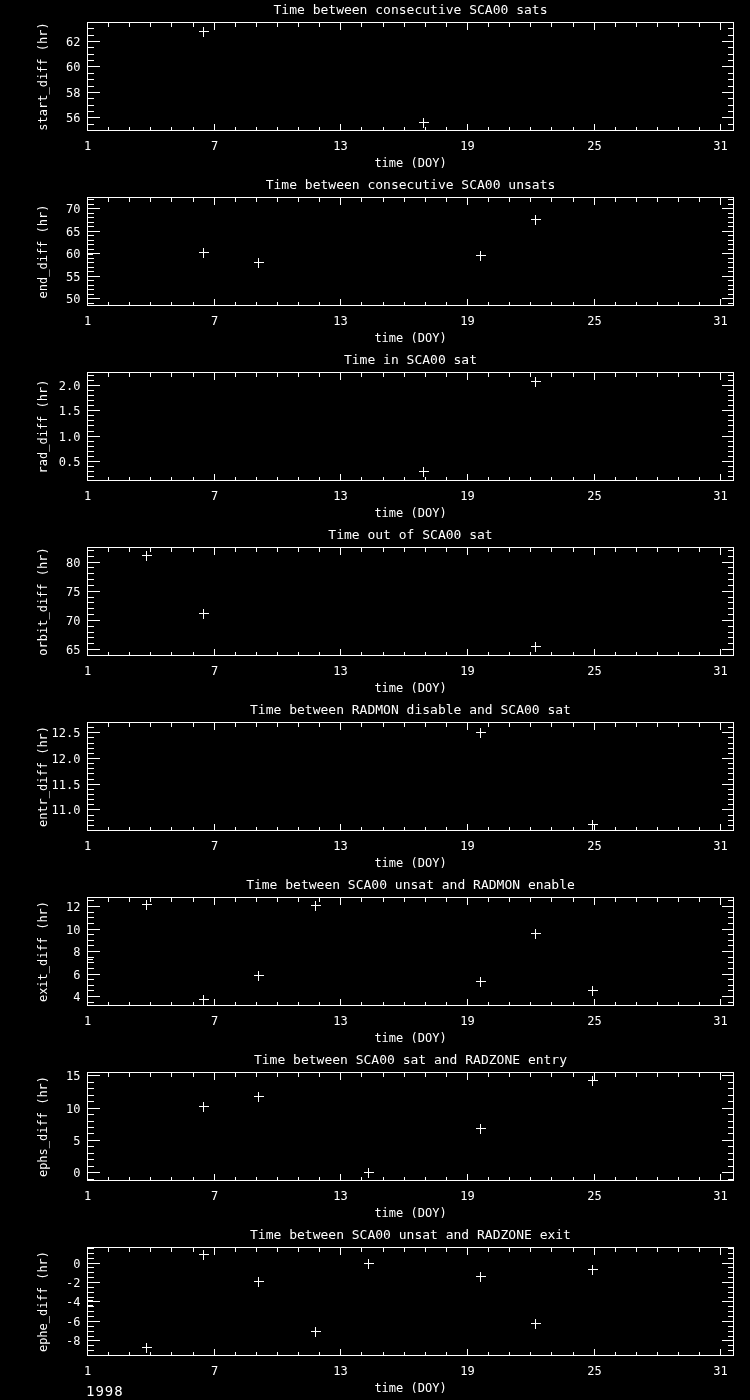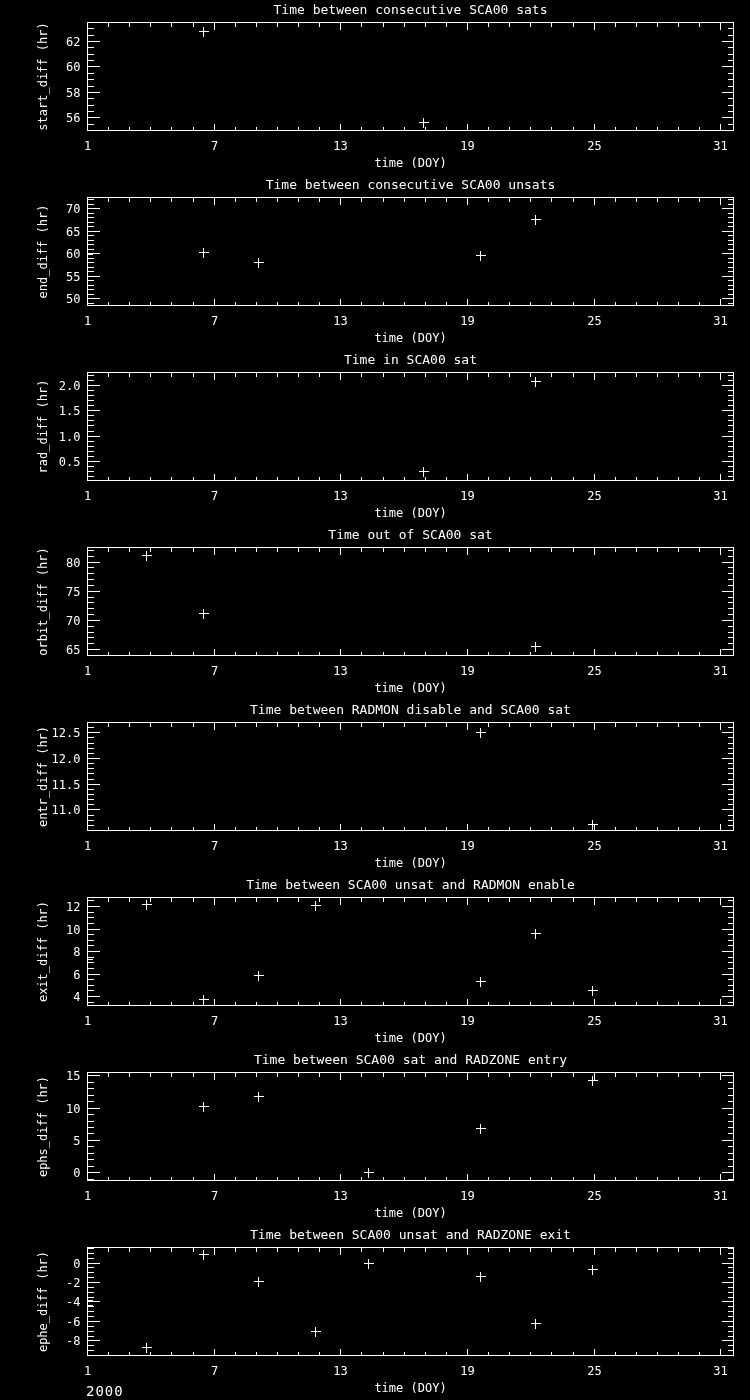--- a/index.html
+++ b/index.html
@@ -1084,13 +1084,13 @@
         <path d="M198.5,29.5 h10 M203.5,24.5 v10"></path>
         <path d="M253.5,56.5 h10 M258.5,51.5 v10"></path>
         <path d="M310.5,106.5 h10 M315.5,101.5 v10"></path>
         <path d="M363.5,38.5 h10 M368.5,33.5 v10"></path>
         <path d="M475.5,51.5 h10 M480.5,46.5 v10"></path>
         <path d="M530.5,98.5 h10 M535.5,93.5 v10"></path>
         <path d="M587.5,44.5 h10 M592.5,39.5 v10"></path>
       </g>
     </svg>
   </div>
-<div id="year-label">2000</div>
+<div id="year-label">1998</div>
 
 </body></html>

